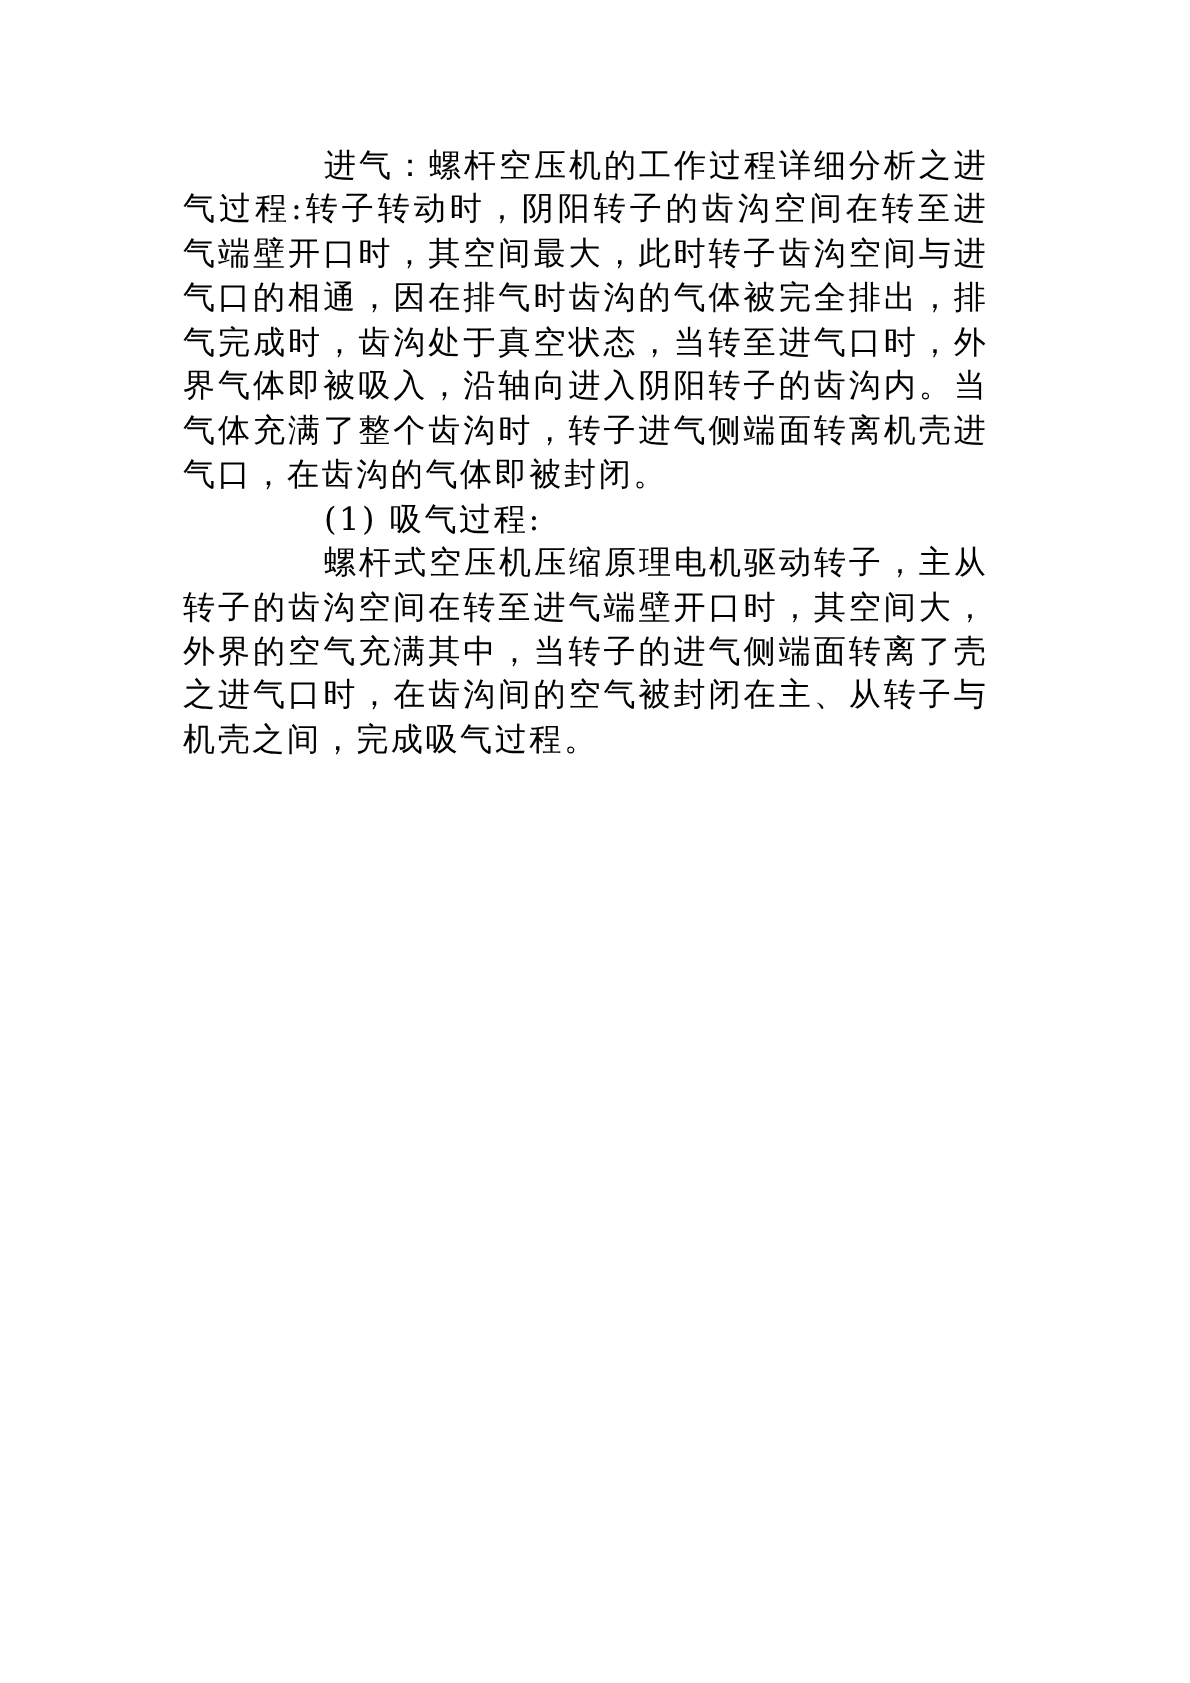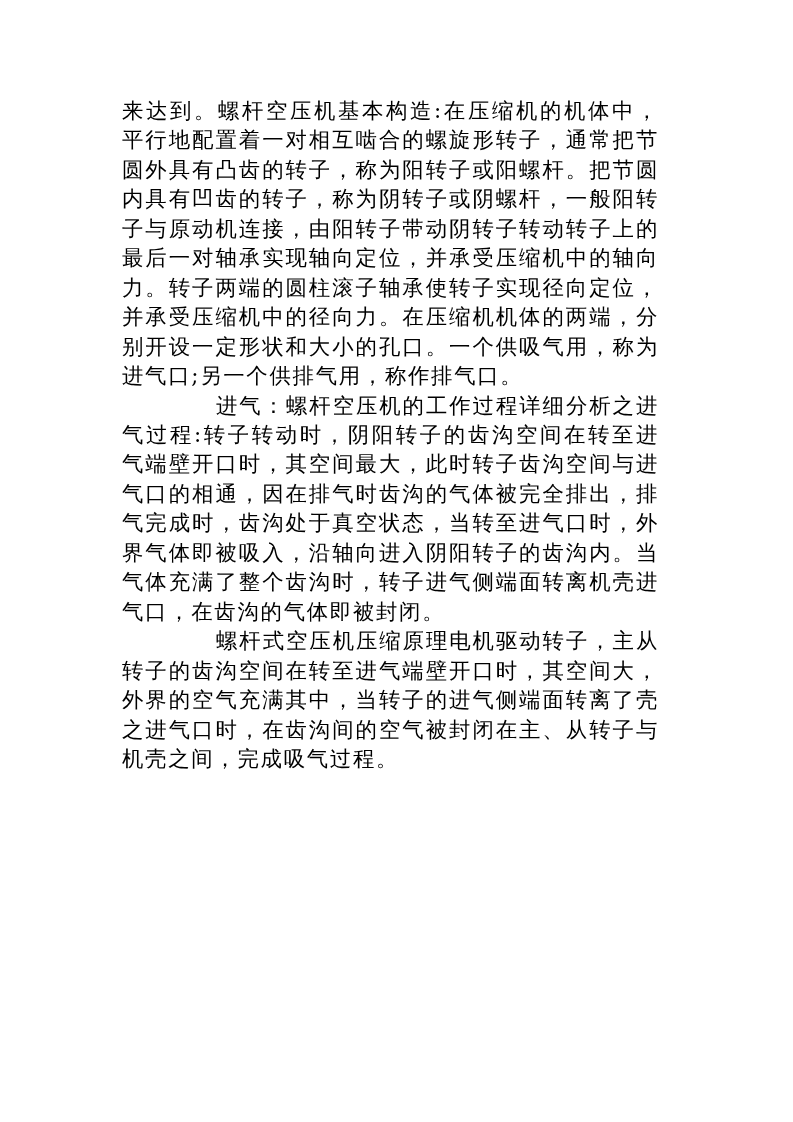--- a/index.html
+++ b/index.html
@@ -32,16 +32,16 @@
       word-break: break-all;
     }
     .indent {
       text-indent: 94px;
     }
   </style>
 </head>
 <body>
 
 <div class="page">
-  <p class="para">来达到。螺杆空压机基本构造:在压缩机的机体中，平行地配置着一对相互啮合的螺旋形转子，通常把节圆外具有凸齿的转子，称为阳转子或阳螺杆。把节圆内具有凹齿的转子，称为阴转子或阴螺杆，一般阳转子与原动机连接，由阳转子带动阴转子转动转子上的最后一对轴承实现轴向定位，并承受压缩机中的轴向力。转子两端的圆柱滚子轴承使转子实现径向定位，并承受压缩机中的径向力。在压缩机机体的两端，分别开设一定形状和大小的孔口。一个供吸气用，称为进气口;另一个供排气用，称作排气口。</p>
   <p class="para indent">进气：螺杆空压机的工作过程详细分析之进气过程:转子转动时，阴阳转子的齿沟空间在转至进气端壁开口时，其空间最大，此时转子齿沟空间与进气口的相通，因在排气时齿沟的气体被完全排出，排气完成时，齿沟处于真空状态，当转至进气口时，外界气体即被吸入，沿轴向进入阴阳转子的齿沟内。当气体充满了整个齿沟时，转子进气侧端面转离机壳进气口，在齿沟的气体即被封闭。</p>
+  <p class="para indent">(1) 吸气过程:</p>
   <p class="para indent">螺杆式空压机压缩原理电机驱动转子，主从转子的齿沟空间在转至进气端壁开口时，其空间大，外界的空气充满其中，当转子的进气侧端面转离了壳之进气口时，在齿沟间的空气被封闭在主、从转子与机壳之间，完成吸气过程。</p>
 </div>
 
 </body></html>

